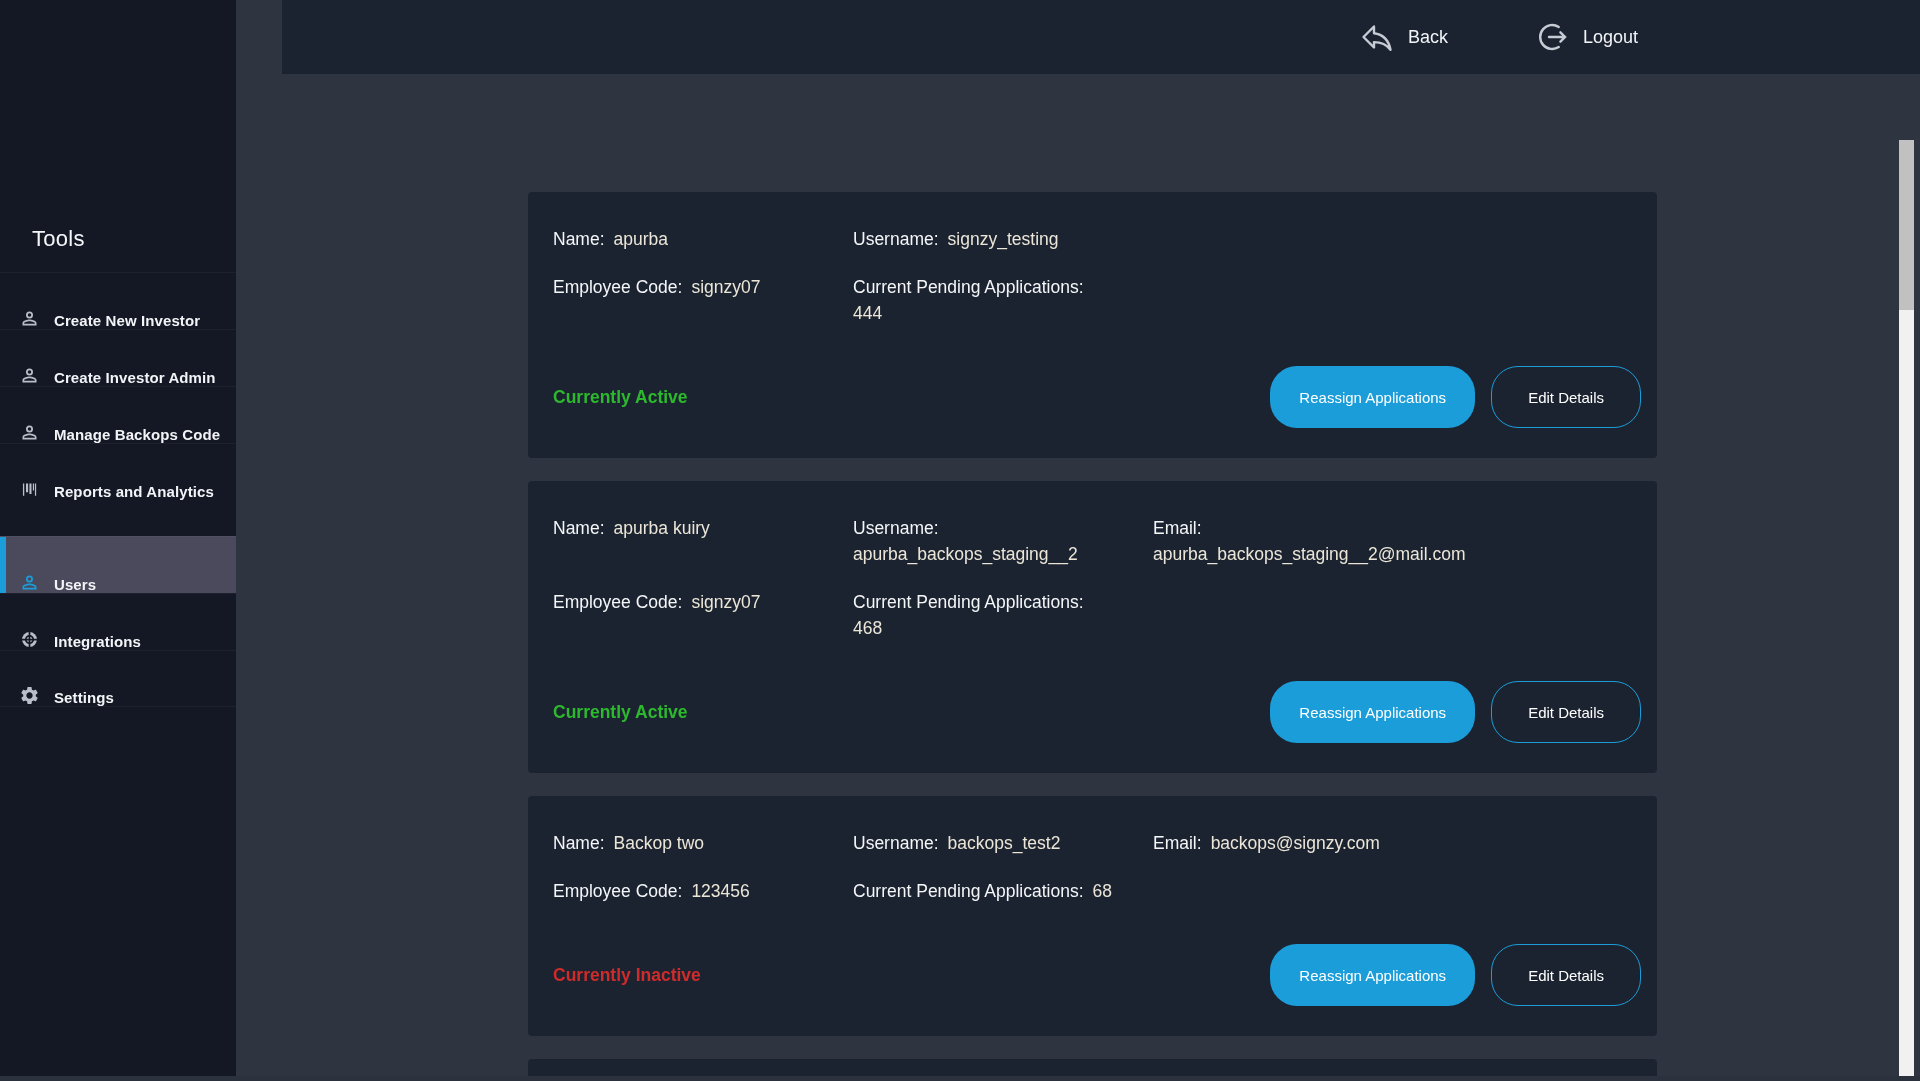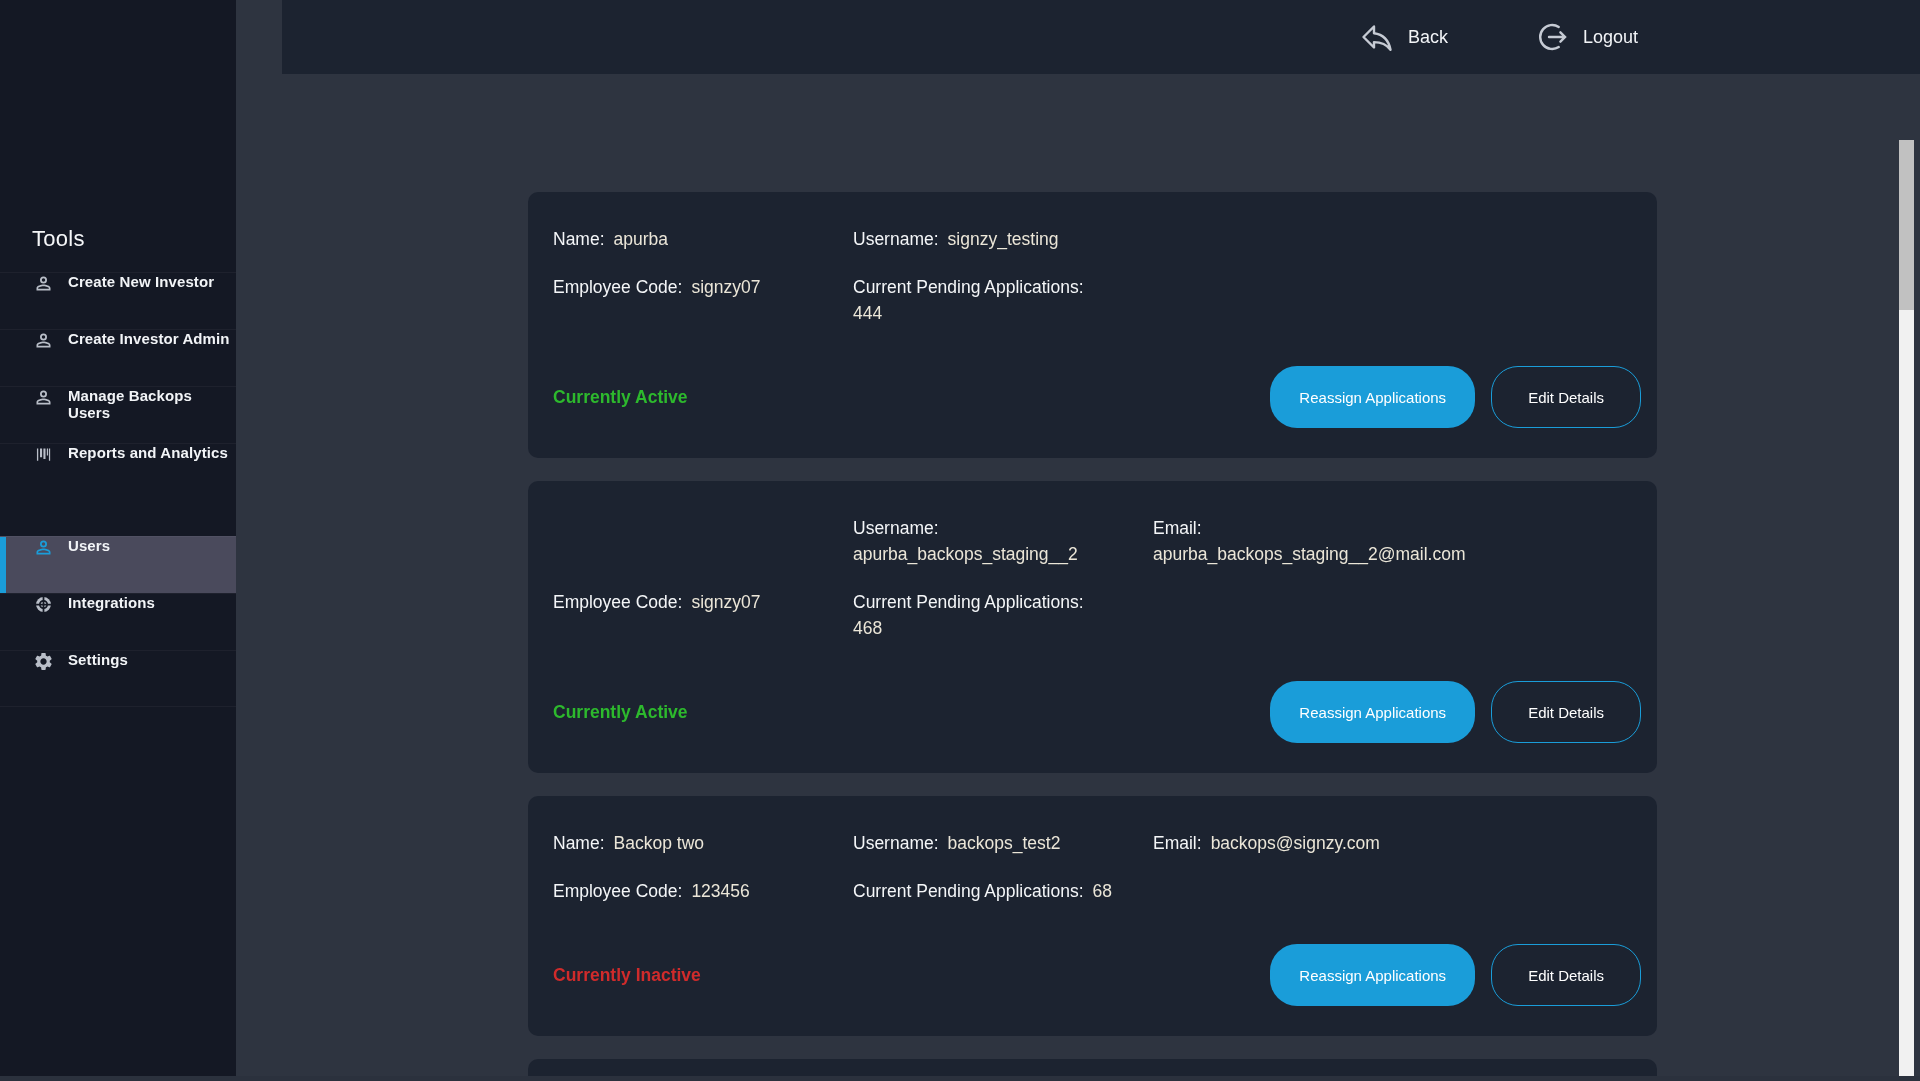--- a/index.html
+++ b/index.html
@@ -5,22 +5,22 @@
   * { margin:0; padding:0; box-sizing:border-box; }
   html,body { width:1920px; height:1081px; overflow:hidden; background:#2e3440;
     font-family:"Liberation Sans", sans-serif; }
 
   
   .sidebar { position:absolute; left:0; top:0; width:236px; height:1081px;
     background:#141824; z-index:3; }
   .sidebar-title { color:#f5f6f8; font-size:22px; font-weight:400;
     margin:226px 0 0 32px; letter-spacing:.3px; }
   .side-nav { margin-top:20px; }
-  .side-item { position:relative; height:57px; display:flex; align-items:flex-start;
-    padding-left:33px; cursor:pointer; border-top:1px solid rgba(255,255,255,0.045); }
+  .side-item { position:relative; height:57px; display:flex; align-items:flex-end;
+    padding-left:19px; cursor:pointer; border-top:1px solid rgba(255,255,255,0.045); }
   .side-item:last-child { border-bottom:1px solid rgba(255,255,255,0.045); }
   .side-item .icon { width:21px; height:21px; color:#b9bec8; flex:0 0 21px; }
   .side-item .icon svg { width:21px; height:21px; display:block; }
   .side-item .side-label { color:#f2f4f7; font-size:15px; font-weight:700;
     margin-left:14px; letter-spacing:.1px; }
   .side-item.active { background:#4a4a5c;margin-top:36px; }
   .side-item.active::before { content:""; position:absolute; left:0; top:0;
     width:6px; height:100%; background:var(--accent); }
   .side-item.active .icon { color:var(--accent); }
 
@@ -30,21 +30,21 @@
     padding-right:282px; gap:86px; z-index:2; }
   .top-btn { display:flex; align-items:center; gap:13px; cursor:pointer; }
   .top-btn .icon { width:36px; height:36px; color:#c6cbd4; }
   .top-btn .icon svg { width:36px; height:36px; display:block; }
   .top-btn .top-label { color:#f2f4f7; font-size:18px; font-weight:400; }
 
   
   .main { position:absolute; left:282px; top:98px; right:0; bottom:0;
     background:#2e3440; padding-top:94px; }
   .cards { width:1129px; margin-left:246px; }
-  .card { background:#1c2330; border-radius:10px; margin-bottom:23px;
+  .card { background:#1c2330; border-radius:4px; margin-bottom:23px;
     padding:34px 16px 30px 25px;
     display:grid; grid-template-columns:300px 300px 1fr; row-gap:22px; }
   .field { font-size:17.5px; line-height:26px; white-space:nowrap; padding-right:14px; }
   .field .lbl { color:#f4f6f8; }
   .field .val { color:#ebe6d8; margin-left:9px; }
   .field .val.block { display:block; margin-left:0; }
   .f-name { grid-row:1; grid-column:1; }
   .f-username { grid-row:1; grid-column:2; }
   .f-email { grid-row:1; grid-column:3; }
   .f-emp { grid-row:2; grid-column:1; }
@@ -89,21 +89,21 @@
   </svg>
         </span>
         <span class="side-label">Create Investor Admin</span>
       </div>
       <div class="side-item">
         <span class="icon">
           <svg viewBox="0 0 24 24" fill="currentColor">
     <path d="M12 4a4 4 0 1 0 0 8 4 4 0 0 0 0-8zm0 2a2 2 0 1 1 0 4 2 2 0 0 1 0-4zm0 7c-2.67 0-8 1.34-8 4v3h16v-3c0-2.66-5.33-4-8-4zm0 2c2.97 0 6.1 1.46 6.1 2.1v1h-12.2v-1c0-.64 3.13-2.1 6.1-2.1z"></path>
   </svg>
         </span>
-        <span class="side-label">Manage Backops Users</span>
+        <span class="side-label">Manage Backops Code</span>
       </div>
       <div class="side-item">
         <span class="icon">
           <svg viewBox="0 0 24 24" fill="currentColor">
     <path d="M4.5 5H6v14H4.5zM8 5h2.4v10H8zM11.9 5h2.4v12h-2.4zM15.8 5h1.4v8h-1.4zM18.2 5h1.4v14h-1.4z"></path>
   </svg>
         </span>
         <span class="side-label">Reports and Analytics</span>
       </div>
       <div class="side-item active">
@@ -175,20 +175,23 @@
     <div class="status-row">
       <span class="status active">Currently Active</span>
       <div class="btn-group">
         <button class="btn btn-primary">Reassign Applications</button>
         <button class="btn btn-outline">Edit Details</button>
       </div>
     </div>
   </section>
 
   <section class="card">
+    <div class="field f-name">
+      <span class="lbl">Name:</span><span class="val">apurba kuiry</span>
+    </div>
     <div class="field f-username">
       <span class="lbl">Username:</span><span class="val block">apurba_backops_staging__2</span>
     </div>
     <div class="field f-email">
       <span class="lbl">Email:</span><span class="val block">apurba_backops_staging__2@mail.com</span>
     </div>
     <div class="field f-emp">
       <span class="lbl">Employee Code:</span><span class="val">signzy07</span>
     </div>
     <div class="field f-pending">

